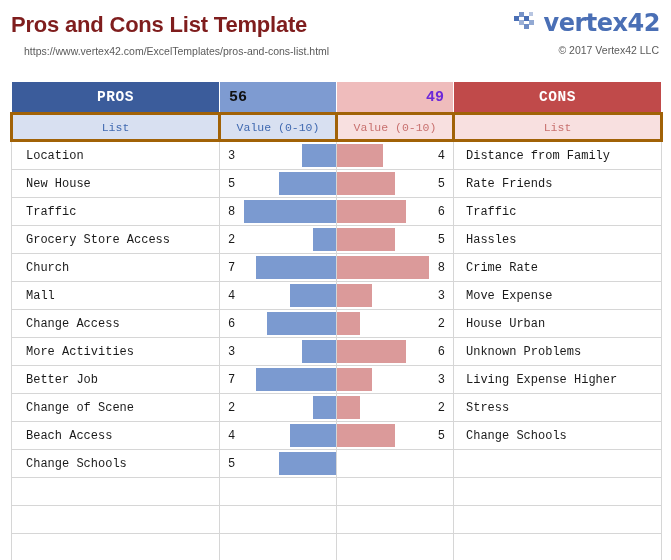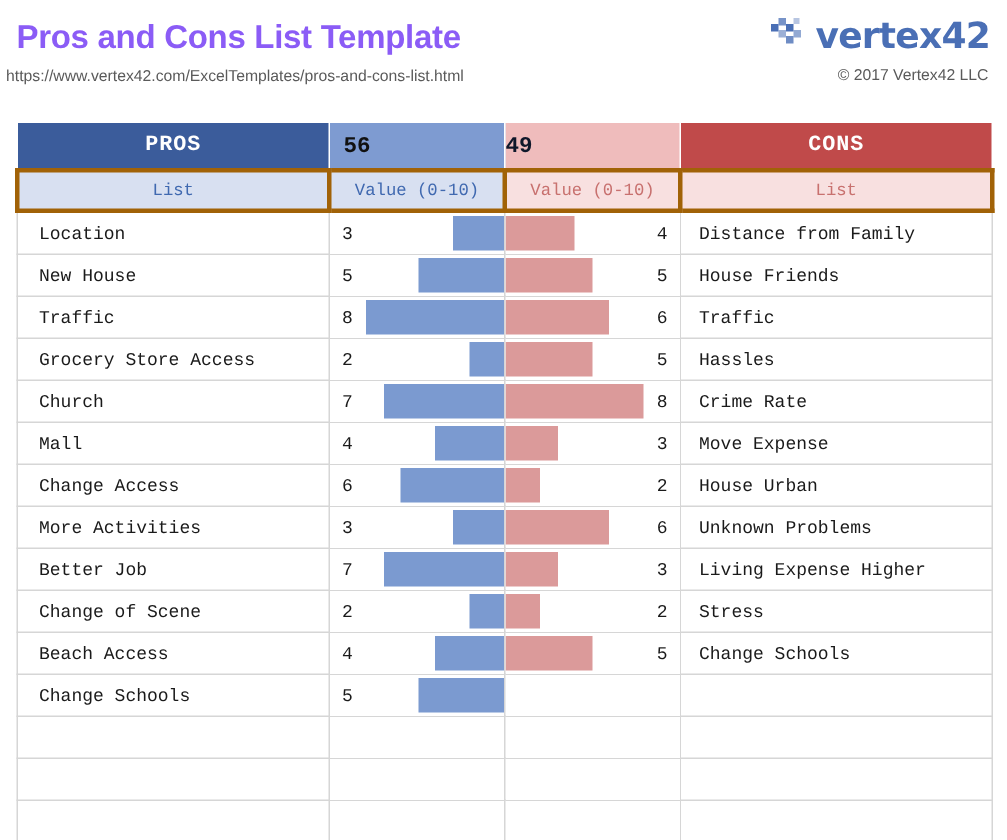--- a/index.html
+++ b/index.html
@@ -8,25 +8,25 @@
     font-family:"Liberation Sans", sans-serif;
     -webkit-font-smoothing:antialiased;
     overflow:hidden;
   }
   .page{position:relative;width:671px;height:560px;}
 
   
   .header{position:absolute;left:0;top:0;width:671px;height:78px;}
   .title{
     position:absolute;left:11px;top:12px;
-    font-size:22px;font-weight:bold;color:#8b5cf6;letter-spacing:-0.2px;
+    font-size:22px;font-weight:bold;color:#7f1d1d;letter-spacing:-0.2px;
     white-space:nowrap;
   }
   .subtitle{
-    position:absolute;left:4px;top:45px;
+    position:absolute;left:24px;top:45px;
     font-size:10.5px;color:#5a5a5a;white-space:nowrap;text-align:center;
   }
   .logo{
     position:absolute;right:11px;top:10px;
     display:flex;align-items:center;gap:4px;
   }
   .logo-mark{display:block;}
   .logo-word{
     font-size:24px;font-weight:bold;color:#4a6fb5;
     letter-spacing:-0.5px;line-height:20px;
@@ -54,22 +54,22 @@
   .hrow td{height:30px;vertical-align:middle;border:1px solid #ffffff;}
   .h-pros{
     background:#3B5C9B;color:#ffffff;font-size:14.5px;font-weight:bold;
     text-align:center;letter-spacing:0.6px;
   }
   .h-pros-val{
     background:#7E9BD1;color:#111111;font-size:15px;font-weight:bold;
     text-align:left;padding-left:9px !important;
   }
   .h-cons-val{
-    background:#EFBCBC;color:#0f172a;font-size:15px;font-weight:bold;
-    padding-right:9px !important;
+    background:#EFBCBC;color:#6d28d9;font-size:15px;font-weight:bold;
+    text-align:right;padding-right:9px !important;
   }
   .h-cons{
     background:#C04A4A;color:#ffffff;font-size:14.5px;font-weight:bold;
     text-align:center;letter-spacing:0.6px;
   }
 
   
   .srow td{height:24px;vertical-align:middle;border:3px solid #a16207;
            font-size:11.5px;text-align:center;}
   .s-pros{background:#D8E0F1;color:#4069B0;}
@@ -167,21 +167,21 @@
         <tr class="drow">
           <td class="cell-list-l">New House</td>
           <td class="barcell left">
             <span class="num">5</span>
             <span class="bar blue" style="width: 57.5px;"></span>
           </td>
           <td class="barcell right">
             <span class="bar red" style="width: 57.5px;"></span>
             <span class="num">5</span>
           </td>
-          <td class="cell-list-r">House Friends</td>
+          <td class="cell-list-r">Rate Friends</td>
         </tr>
         <tr class="drow">
           <td class="cell-list-l">Traffic</td>
           <td class="barcell left">
             <span class="num">8</span>
             <span class="bar blue" style="width: 92px;"></span>
           </td>
           <td class="barcell right">
             <span class="bar red" style="width: 69px;"></span>
             <span class="num">6</span>

